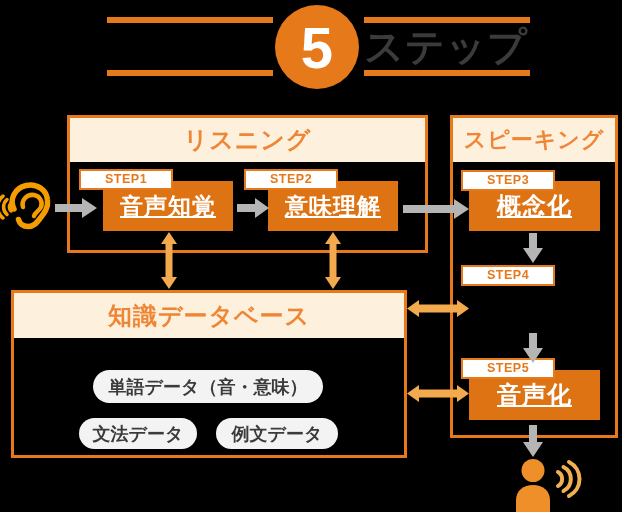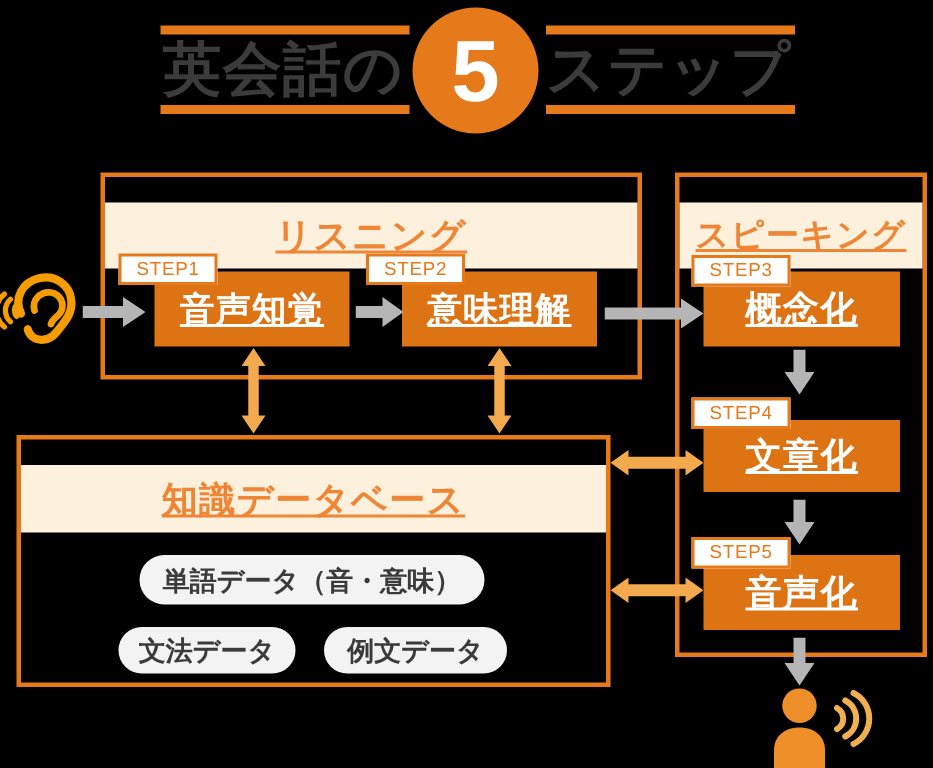--- a/index.html
+++ b/index.html
@@ -40,42 +40,42 @@
     position:absolute;left:275px;top:5px;width:84px;height:84px;border-radius:50%;
     background:var(--primary);color:var(--white);font-size:58px;font-weight:bold;
     display:flex;align-items:center;justify-content:center;
   }
   
   .panel{position:absolute;border:3px solid var(--primary);box-sizing:border-box;background:transparent;}
   .panel-listening{left:67px;top:115px;width:361px;height:138px;}
   .panel-speaking{left:450px;top:115px;width:168px;height:323px;text-align:right;}
   .panel-db{left:11px;top:290px;width:396px;height:168px;}
   .panel-header{
-    position:absolute;left:0;right:0;top:17px;height:44px;background:var(--header-bg);
+    position:absolute;left:0;right:0;top:0;height:44px;background:var(--header-bg);
     color:var(--header-text);font-weight:bold;display:flex;align-items:center;
-    justify-content:center;letter-spacing:1px;white-space:nowrap;text-decoration:underline;
+    justify-content:center;letter-spacing:1px;white-space:nowrap;
   }
   .panel-listening .panel-header{font-size:24px;}
   .panel-speaking .panel-header{font-size:22px;}
   .panel-db .panel-header{height:45px;font-size:24px;}
   
   .step-box{
     position:absolute;background:var(--box-fill);color:var(--white);font-weight:bold;
     display:flex;align-items:center;justify-content:center;letter-spacing:1px;
     white-space:nowrap;z-index:3;text-decoration:underline;
   }
   .sb1{left:103px;top:181px;width:130px;height:50px;font-size:23px;}
   .sb2{left:268px;top:181px;width:130px;height:50px;font-size:23px;}
   .sb3{left:469px;top:181px;width:131px;height:50px;font-size:24px;}
   .sb4{left:469px;top:280px;width:131px;height:48px;font-size:24px;}
   .sb5{left:469px;top:370px;width:131px;height:50px;font-size:24px;}
   .step-tag{
     position:absolute;background:var(--white);border:2px solid var(--primary);
-    color:var(--primary);font-weight:normal;font-size:12.5px;line-height:15px;
-    padding:1px 10px;z-index:4;letter-spacing:0.5px;
+    color:var(--primary);font-weight:bold;font-size:12.5px;line-height:15px;
+    padding:1px 24px;z-index:4;letter-spacing:0.5px;
   }
   .t1{left:79px;top:169px;}
   .t2{left:244px;top:169px;}
   .t3{left:461px;top:170px;}
   .t4{left:461px;top:265px;}
   .t5{left:461px;top:358px;}
   
   .pill{
     position:absolute;background:var(--pill-bg);color:var(--text-dark);font-weight:bold;
     border-radius:17px;display:flex;align-items:center;justify-content:center;
@@ -92,21 +92,20 @@
 </style>
 </head>
 <body>
 
 <div class="stage">
 
   <div class="title-rule rule-tl"></div>
   <div class="title-rule rule-bl"></div>
   <div class="title-rule rule-tr"></div>
   <div class="title-rule rule-br"></div>
-  <div class="title-text title-left">英会話の</div>
   <div class="title-circle">5</div>
   <div class="title-text title-right">ステップ</div>
 
   <div class="panel panel-listening">
     <div class="panel-header">リスニング</div>
   </div>
 
   <div class="panel panel-speaking">
     <div class="panel-header">スピーキング</div>
   </div>
@@ -118,21 +117,20 @@
   <div class="pill p3">例文データ</div>
   <div class="pill p2">文法データ</div>
 
   <div class="step-tag t1">STEP1</div>
   <div class="step-box sb1">音声知覚</div>
   <div class="step-tag t2">STEP2</div>
   <div class="step-box sb2">意味理解</div>
   <div class="step-tag t3">STEP3</div>
   <div class="step-box sb3">概念化</div>
   <div class="step-tag t4">STEP4</div>
-  <div class="step-box sb4">文章化</div>
   <div class="step-tag t5">STEP5</div>
   <div class="step-box sb5">音声化</div>
 
   <svg class="arrow arrow-gray" style="left:55px;top:198px;" width="42" height="20" viewBox="0 0 42 20">
     <path fill="currentColor" d="M0 6 H27 V0 L42 10 L27 20 V14 H0 Z"></path>
   </svg>
   <svg class="arrow arrow-gray" style="left:237px;top:198px;" width="32" height="20" viewBox="0 0 32 20">
     <path fill="currentColor" d="M0 6 H18 V0 L32 10 L18 20 V14 H0 Z"></path>
   </svg>
   <svg class="arrow arrow-gray" style="left:403px;top:199px;" width="66" height="20" viewBox="0 0 66 20">

